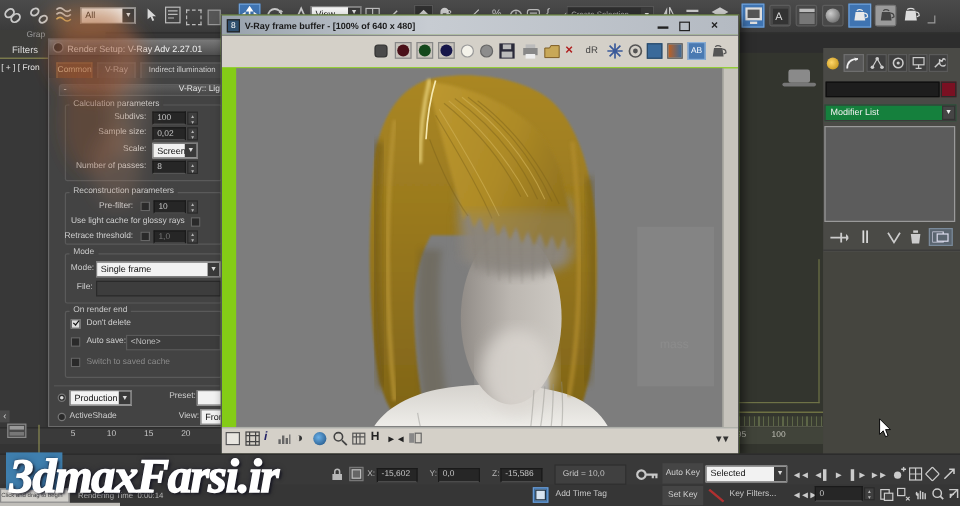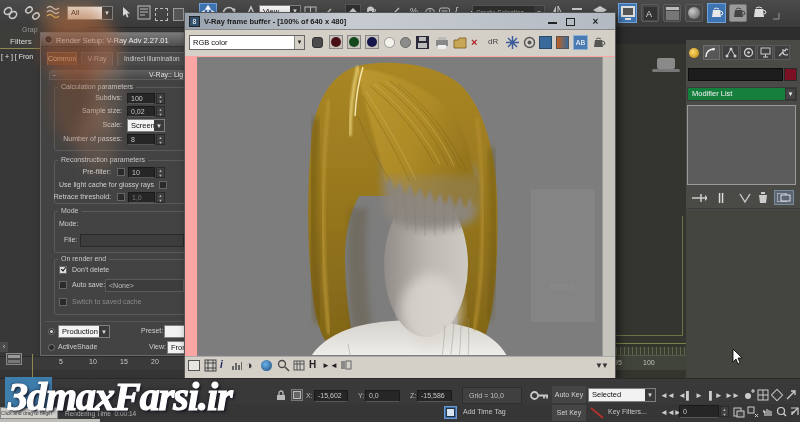--- a/index.html
+++ b/index.html
@@ -327,20 +327,21 @@
  <div class="ab cb" style="left:118px;top:148px;"></div>
  <div class="lr" style="right:74px;top:160px;">Retrace threshold:</div>
  <div class="ab cb" style="left:76px;top:160px;"></div>
  <div class="ab fld" style="left:87px;top:159px;width:27px;height:11px;color:#777;">1,0</div>
  <div class="ab spin" style="left:115px;top:159px;">▲<br>▼</div>
 
  <div class="ab grp" style="left:13px;top:178px;width:131px;height:42px;">
       <div class="glab">Mode</div>
     </div>
  <div class="ab t7" style="left:18px;top:187px;">Mode:</div>
+ <div class="ab wdd" style="left:39px;top:185px;width:104px;height:13px;">Single frame<span class="ddarr" style="line-height:12px;">▼</span></div>
  <div class="ab t7" style="left:23px;top:203px;">File:</div>
  <div class="ab" style="left:39px;top:201px;width:104px;height:13px;background:#3d3d3d;border:1px solid #2a2a2a;"></div>
 
  <div class="ab grp" style="left:13px;top:226px;width:131px;height:56px;">
       <div class="glab">On render end</div>
     </div>
  <div class="ab cb" style="left:18px;top:233px;background:#ddd;"></div>
  <div class="ab" style="left:20px;top:234px;width:5px;height:3px;border-left:1.5px solid #111;border-bottom:1.5px solid #111;transform:rotate(-50deg);"></div>
  <div class="ab t7" style="left:31px;top:233px;">Don't delete</div>
  <div class="ab cb" style="left:18px;top:248px;"></div>
@@ -354,30 +355,29 @@
  <div class="ab" style="left:9px;top:297px;width:3px;height:3px;border-radius:50%;background:#ddd;"></div>
  <div class="ab wdd" style="left:17px;top:292px;width:52px;height:13px;">Production<span class="ddarr" style="line-height:12px;">▼</span></div>
  <div class="ab t7" style="left:100px;top:294px;">Preset:</div>
  <div class="ab wdd" style="left:123px;top:292px;width:21px;height:13px;"></div>
  <div class="ab" style="left:7px;top:311px;width:7px;height:7px;border-radius:50%;background:#2a2a2a;border:1px solid #777;"></div>
  <div class="ab t7" style="left:17px;top:310px;">ActiveShade</div>
  <div class="ab t7" style="left:108px;top:310px;">View:</div>
  <div class="ab wdd" style="left:126px;top:308px;width:18px;height:13px;">Fron</div>
 </div>
 
-<div class="ab" style="left:184px;top:12px;width:432px;height:366px;background:#fca5a5;border:1px solid #555;box-shadow:3px 4px 8px rgba(0,0,0,.55);">
+<div class="ab" style="left:184px;top:12px;width:432px;height:366px;background:#84cc16;border:1px solid #555;box-shadow:3px 4px 8px rgba(0,0,0,.55);">
  <div class="ab" style="left:0;top:0;width:430px;height:17px;background:linear-gradient(90deg,#97a1ac,#c7ccd2 40%,#b4bac2);border-bottom:1px solid #888;"></div>
  <div class="ab" style="left:4px;top:3px;width:11px;height:11px;background:#30506e;border:1px solid #222;color:#fff;font-size:7px;line-height:10px;text-align:center;">8</div>
  <div class="ab" style="left:19px;top:4px;font-size:7.5px;font-weight:bold;color:#1a1a1a;white-space:nowrap;">V-Ray frame buffer - [100% of 640 x 480]</div>
  <div class="ab" style="left:363px;top:9px;width:9px;height:2px;background:#222;"></div>
  <div class="ab" style="left:381px;top:5px;width:9px;height:8px;border:1.5px solid #222;"></div>
  <div class="ab" style="left:404px;top:4px;width:13px;height:11px;color:#222;font-size:10px;line-height:10px;text-align:center;font-weight:bold;">×</div>
 
  <div class="ab" style="left:0;top:17px;width:430px;height:26px;background:#d4d0c8;"></div>
- <div class="ab" style="left:4px;top:22px;width:116px;height:15px;background:#fff;border:1px solid #666;font-size:7.5px;color:#111;line-height:13px;padding-left:3px;">RGB color<span class="ddarr" style="background:#d4d0c8;color:#222;border-left:1px solid #888;line-height:13px;">▼</span></div>
  <div class="ab" style="left:127px;top:24px;width:11px;height:11px;border-radius:3px;background:#4a4a4a;border:1px solid #333;"></div>
  <div class="ab" style="left:144px;top:22px;width:14px;height:14px;border:1px solid #888;background:#c8c4bc;"></div>
  <div class="ab" style="left:146px;top:24px;width:10px;height:10px;border-radius:50%;background:#4a1018;"></div>
  <div class="ab" style="left:162px;top:22px;width:14px;height:14px;border:1px solid #888;background:#c8c4bc;"></div>
  <div class="ab" style="left:164px;top:24px;width:10px;height:10px;border-radius:50%;background:#14481c;"></div>
  <div class="ab" style="left:180px;top:22px;width:14px;height:14px;border:1px solid #888;background:#c8c4bc;"></div>
  <div class="ab" style="left:182px;top:24px;width:10px;height:10px;border-radius:50%;background:#16164a;"></div>
  <div class="ab" style="left:199px;top:24px;width:11px;height:11px;border-radius:50%;background:#f4f2ea;border:1px solid #999;"></div>
  <div class="ab" style="left:215px;top:24px;width:11px;height:11px;border-radius:50%;background:#8c8c8c;border:1px solid #666;"></div>
  <div class="ab" style="left:231px;top:23px;">

